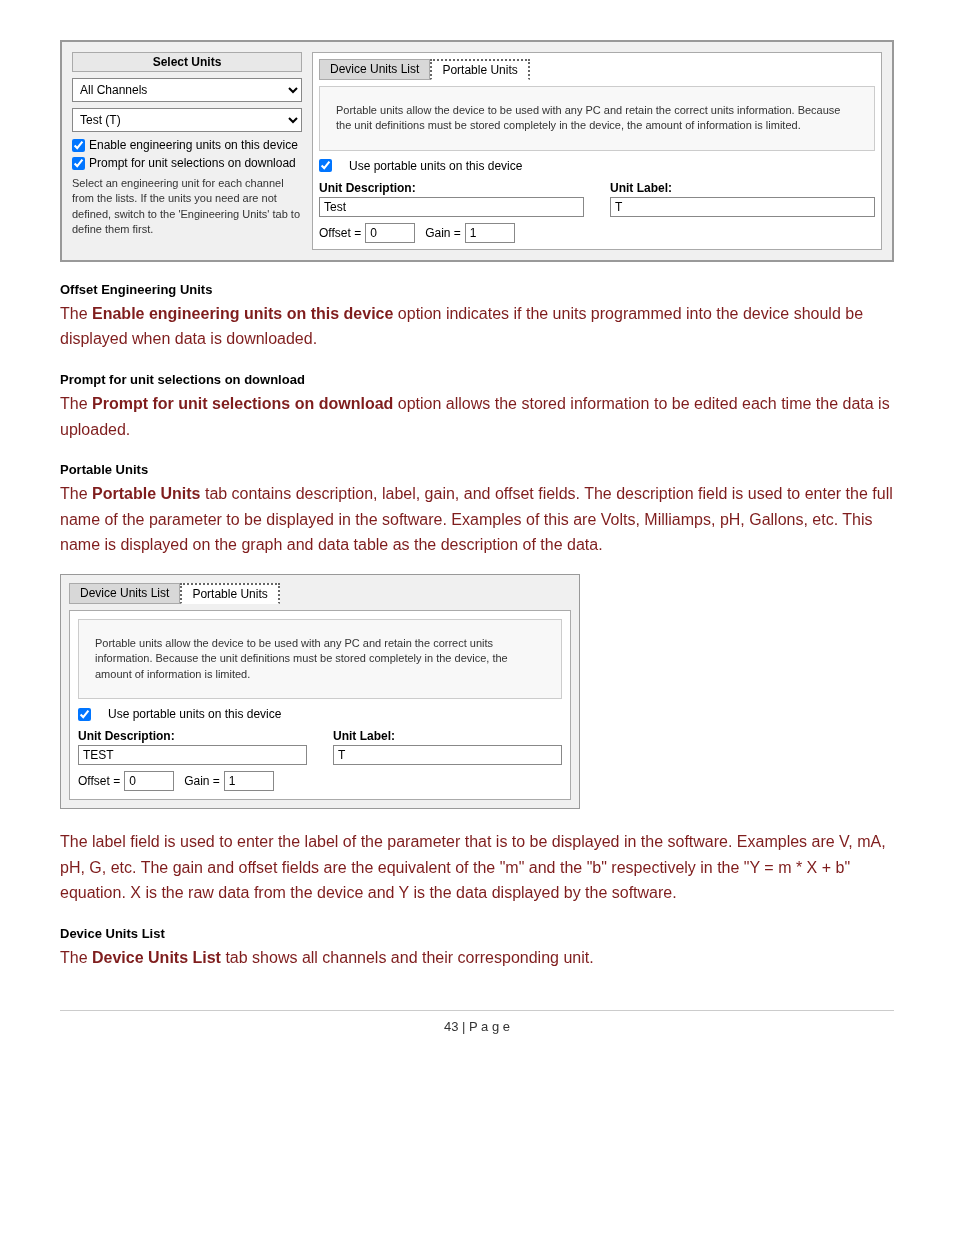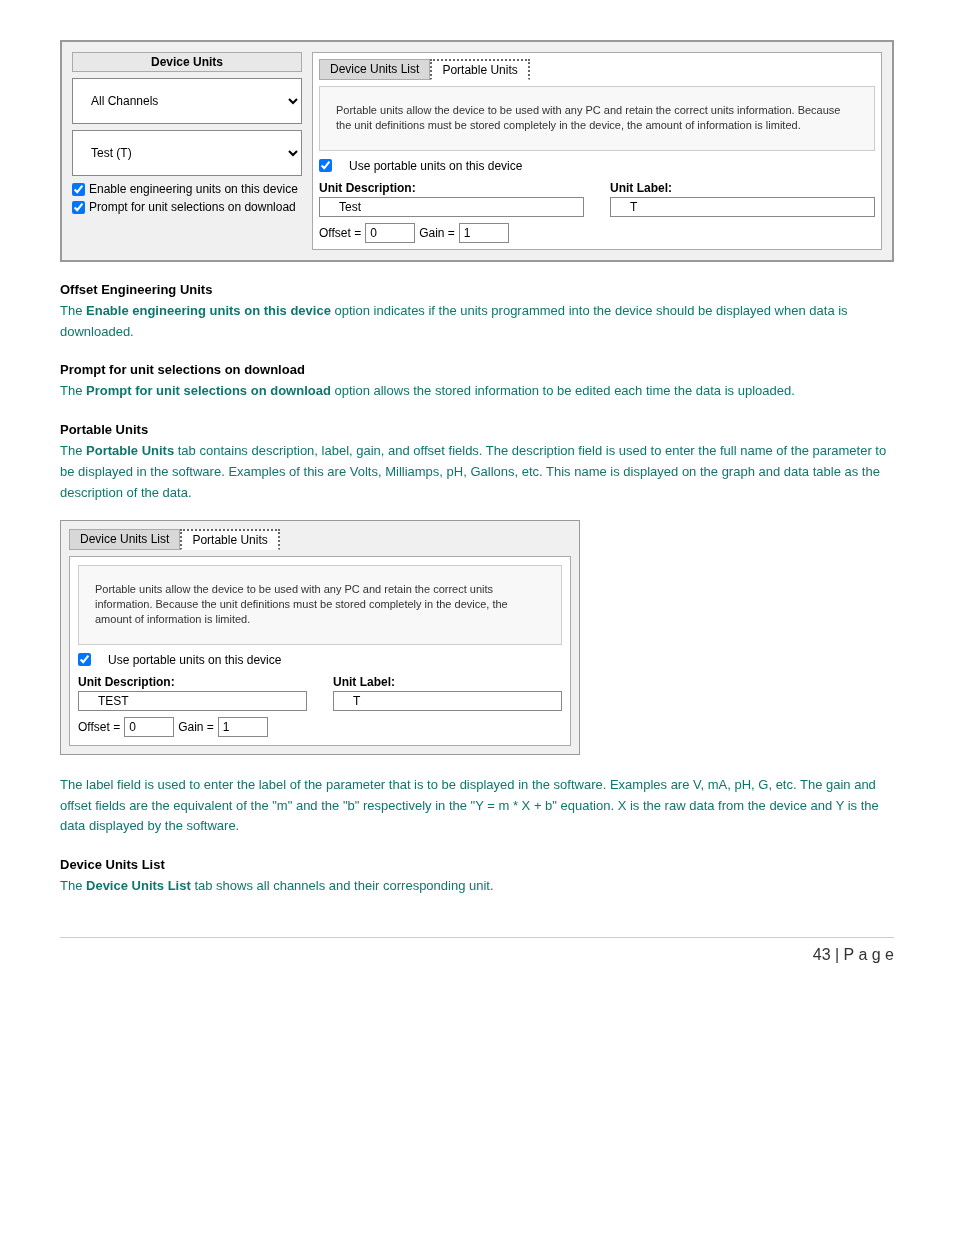--- a/index.html
+++ b/index.html
@@ -37,21 +37,21 @@
       margin-bottom: 6px;
       border: 1px solid #aaa;
       padding: 2px;
       background: #e8e8e8;
     }
 
     .left-panel select {
       width: 100%;
       margin-bottom: 6px;
       border: 1px solid #888;
-      padding: 14px;
+      padding: 3px;
       font-size: 12px;
       background: #fff;
     }
 
     .left-panel .checkbox-row {
       display: flex;
       align-items: center;
       gap: 4px;
       font-size: 12px;
       margin-bottom: 4px;
@@ -128,28 +128,28 @@
     .field-group label {
       display: block;
       font-size: 12px;
       font-weight: bold;
       margin-bottom: 2px;
     }
 
     .field-group input[type="text"] {
       width: 100%;
       border: 1px solid #888;
-      padding: 2px 19px;
+      padding: 2px 4px;
       font-size: 12px;
       background: #fff;
     }
 
     .offset-gain-row {
       display: flex;
-      gap: 4px;
+      gap: 10px;
       align-items: center;
       font-size: 12px;
     }
 
     .offset-gain-row .og-group {
       display: flex;
       align-items: center;
       gap: 4px;
     }
 
@@ -167,24 +167,24 @@
       font-size: 13px;
       margin-bottom: 4px;
       margin-top: 20px;
     }
 
     .section-heading:first-child {
       margin-top: 0;
     }
 
     .body-paragraph {
-      font-size: 13px;
+      font-size: 16px;
       line-height: 1.6;
       margin-bottom: 16px;
-      color: #0f766e;
+      color: #7f1d1d;
     }
 
     .body-paragraph strong {
       font-weight: bold;
     }
 
     
     .dialog-box-small {
       border: 1px solid #999;
       background: #f0f0f0;
@@ -201,52 +201,53 @@
       border: 1px solid #aaa;
       background: #fff;
       padding: 8px;
     }
 
     
     .page-footer {
       border-top: 1px solid #ccc;
       margin-top: 40px;
       padding-top: 8px;
-      text-align: right;
-      font-size: 16px;
+      text-align: center;
+      font-size: 13px;
       color: #333;
     }
   </style>
 </head>
 <body>
 
 <div class="dialog-box">
   <div class="dialog-inner">
 
     <div class="left-panel">
-      <div class="panel-title">Device Units</div>
+      <div class="panel-title">Select Units</div>
 
       <select>
         <option>All Channels</option>
       </select>
 
       <select>
         <option>Test (T)</option>
       </select>
 
       <div class="checkbox-row">
         <input type="checkbox" checked="" style="">
         <span>Enable engineering units on this device</span>
       </div>
 
       <div class="checkbox-row">
         <input type="checkbox" checked="" style="">
         <span>Prompt for unit selections on download</span>
       </div>
 
+      <div class="note-text">Select an engineering unit for each channel from the lists. If the units you need are not defined, switch to the 'Engineering Units' tab to define them first.</div>
     </div>
 
     <div class="right-panel">
       <div class="tab-bar">
         <div class="tab inactive">Device Units List</div>
         <div class="tab active">Portable Units</div>
       </div>
 
       <div class="info-text">Portable units allow the device to be used with any PC and retain the correct units information. Because the unit definitions must be stored completely in the device, the amount of information is limited.</div>
 

